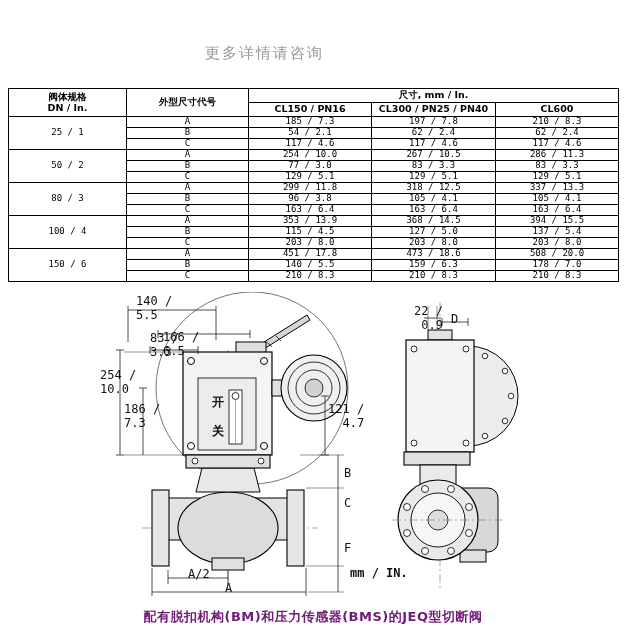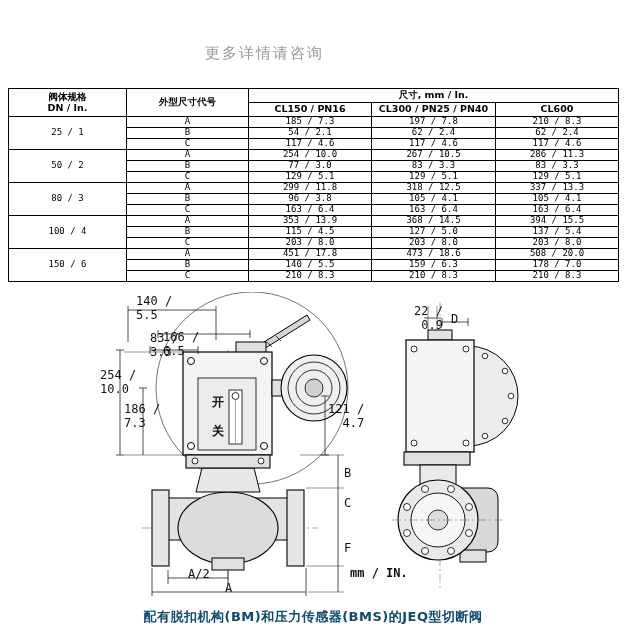--- a/index.html
+++ b/index.html
@@ -25,21 +25,21 @@
   td.dn-cell { font-family:"DejaVu Sans Mono", monospace; }
 
   .drawing { position:absolute; left:0; top:292px; width:626px; height:322px; }
   svg.draw { position:absolute; left:0; top:0; }
   .dim { position:absolute; font-family:"DejaVu Sans Mono", monospace;
     font-size:12px; line-height:1.15; color:#111; white-space:pre-line; }
   .dim.big { font-size:12px; font-weight:bold; }
   .dim.bold { font-weight:bold; }
 
   .caption { position:absolute; left:0; top:608px; width:626px; text-align:center;
-    font-size:13px; font-weight:bold; color:#0c4a6e; letter-spacing:0.5px; }
+    font-size:13px; font-weight:bold; color:#701a75; letter-spacing:0.5px; }
 </style>
 </head>
 <body>
 
 <div class="page">
 
   <div class="contact">更多详情请咨询</div>
 
   <table class="dims">
     <colgroup>

